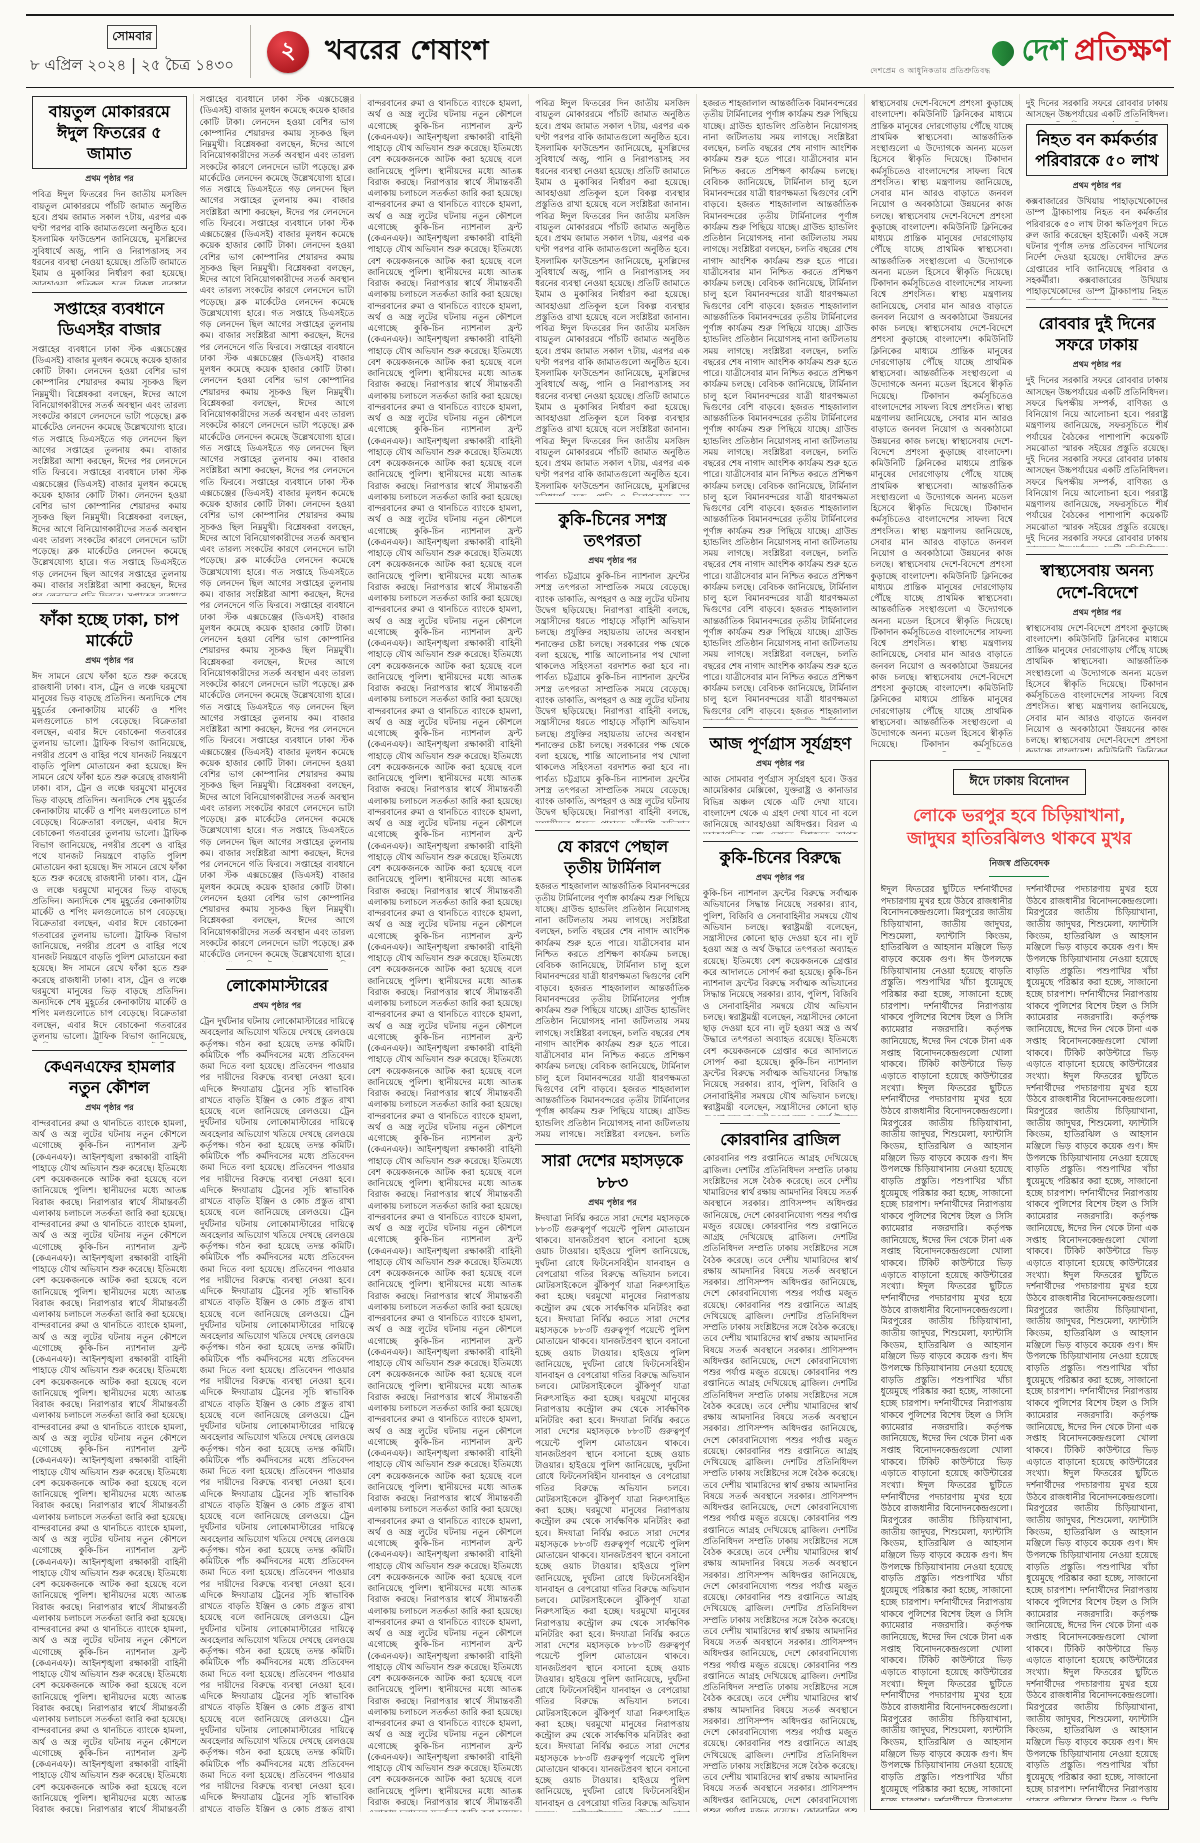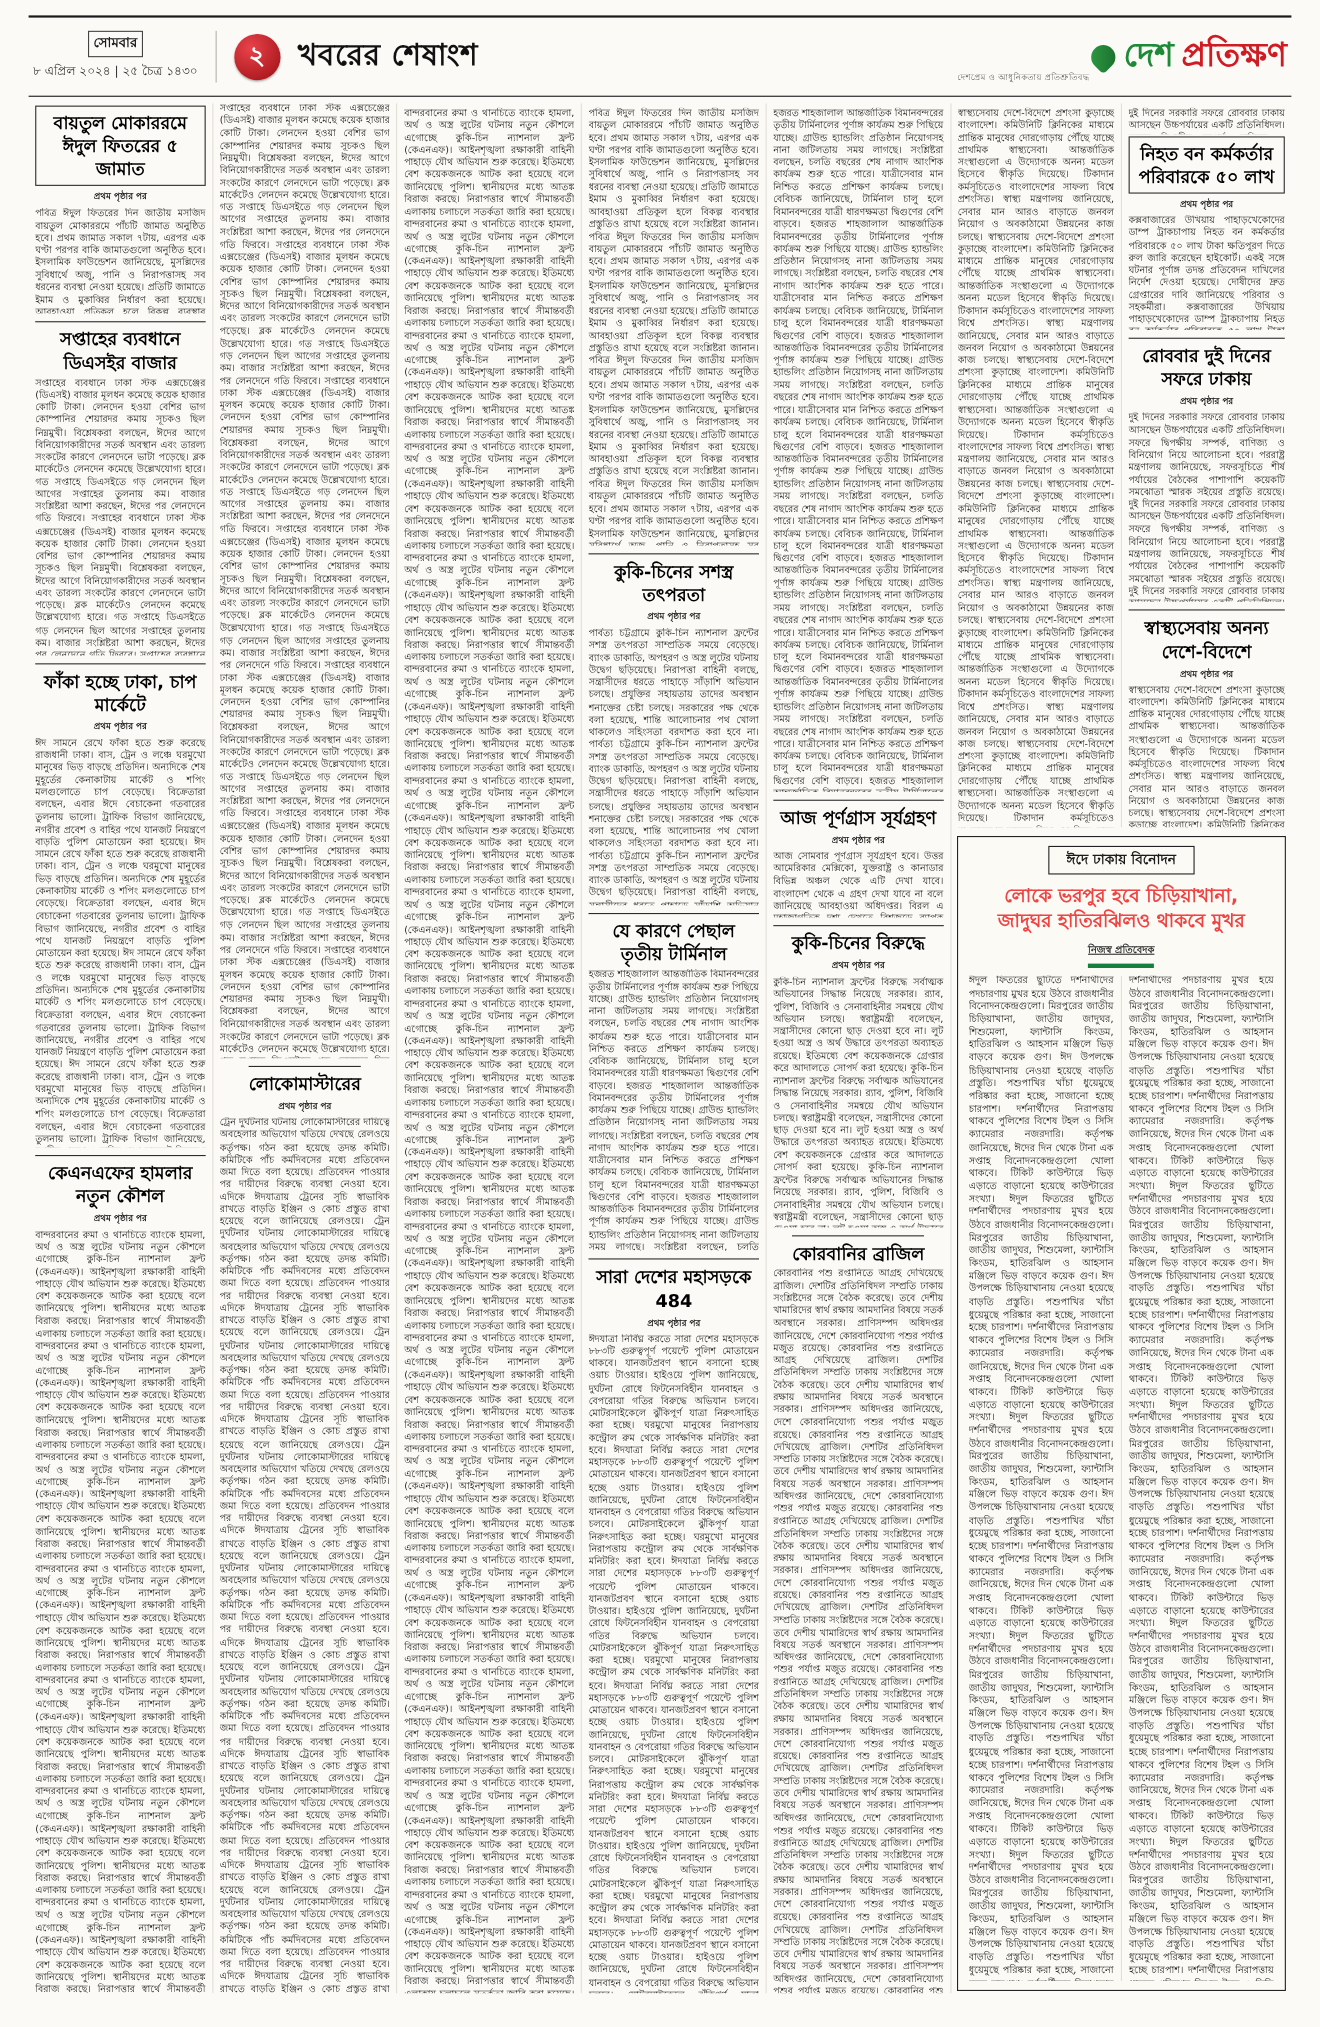--- a/index.html
+++ b/index.html
@@ -10,21 +10,21 @@
     display:flex;flex-direction:column;
   }
   
   .header{
     border-top:2.5px solid #1a1a1a;border-bottom:1.5px solid #1a1a1a;
     display:flex;align-items:center;gap:16px;padding:7px 4px 7px;height:74px;box-sizing:border-box;
   }
   .hdr-left{display:flex;flex-direction:column;align-items:center;gap:4px;
     border-right:1px solid #b5b2a8;padding-right:16px;}
   .day-box{border:1px solid #444;padding:1px 4px;font-weight:bold;font-size:12px;}
-  .date-line{font-size:11px;color:#333;white-space:nowrap;}
+  .date-line{font-size:15px;color:#333;white-space:nowrap;}
   .page-badge{
     width:42px;height:42px;border-radius:50%;
     background:radial-gradient(circle at 35% 30%, #e8434a, #9c0d13);
     color:#fff;display:flex;align-items:center;justify-content:center;
     font-size:23px;font-weight:bold;flex:0 0 auto;box-shadow:0 1px 2px rgba(0,0,0,.35);
   }
   .section-title{font-size:27px;font-weight:bold;letter-spacing:.5px;color:#111;}
   .masthead{margin-left:auto;text-align:right;display:flex;flex-direction:row;align-items:flex-end;gap:2px;}
   .mh-tagline{font-size:7.5px;color:#666;letter-spacing:.4px;}
   .mh-name{display:flex;align-items:center;gap:7px;}
@@ -65,21 +65,21 @@
   .ent-banner{
     align-self:center;border:1px solid #222;padding:2px 16px;
     font-weight:bold;font-size:12.5px;flex:0 0 auto;
   }
   .ent-headline{
     text-align:center;font-size:17px;font-weight:bold;line-height:1.38;
     margin:9px 6px 5px;color:#ef4444;flex:0 0 auto;
   }
   .ent-byline{
     text-align:center;font-size:9px;font-weight:bold;color:#333;
-    border-bottom:4px solid #15803d;padding-bottom:5px;margin:0 30px 7px;flex:0 0 auto;text-decoration:underline;
+    border-bottom:1px solid #15803d;padding-bottom:5px;margin:0 30px 7px;flex:0 0 auto;
   }
   .ent-body{
     flex:1 1 auto;min-height:0;overflow:hidden;
     column-count:2;column-gap:14px;column-rule:1px solid #e2dfd4;
     font-size:8.8px;line-height:1.33;text-align:justify;color:#262626;
   }
 </style>
 </head>
 <body>
 
@@ -144,21 +144,21 @@
       <section class="article">
         <h2 class="hl">কুকি-চিনের সশস্ত্র তৎপরতা</h2>
         <div class="cont">প্রথম পৃষ্ঠার পর</div>
         <div class="body" style="height:252px">পার্বত্য চট্টগ্রামে কুকি-চিন ন্যাশনাল ফ্রন্টের সশস্ত্র তৎপরতা সাম্প্রতিক সময়ে বেড়েছে। ব্যাংক ডাকাতি, অপহরণ ও অস্ত্র লুটের ঘটনায় উদ্বেগ ছড়িয়েছে।  নিরাপত্তা বাহিনী বলছে, সন্ত্রাসীদের ধরতে পাহাড়ে সাঁড়াশি অভিযান চলছে। প্রযুক্তির সহায়তায় তাদের অবস্থান শনাক্তের চেষ্টা চলছে।  সরকারের পক্ষ থেকে বলা হয়েছে, শান্তি আলোচনার পথ খোলা থাকলেও সহিংসতা বরদাশত করা হবে না। পার্বত্য চট্টগ্রামে কুকি-চিন ন্যাশনাল ফ্রন্টের সশস্ত্র তৎপরতা সাম্প্রতিক সময়ে বেড়েছে। ব্যাংক ডাকাতি, অপহরণ ও অস্ত্র লুটের ঘটনায় উদ্বেগ ছড়িয়েছে।  নিরাপত্তা বাহিনী বলছে, সন্ত্রাসীদের ধরতে পাহাড়ে সাঁড়াশি অভিযান চলছে। প্রযুক্তির সহায়তায় তাদের অবস্থান শনাক্তের চেষ্টা চলছে।  সরকারের পক্ষ থেকে বলা হয়েছে, শান্তি আলোচনার পথ খোলা থাকলেও সহিংসতা বরদাশত করা হবে না। পার্বত্য চট্টগ্রামে কুকি-চিন ন্যাশনাল ফ্রন্টের সশস্ত্র তৎপরতা সাম্প্রতিক সময়ে বেড়েছে। ব্যাংক ডাকাতি, অপহরণ ও অস্ত্র লুটের ঘটনায় উদ্বেগ ছড়িয়েছে।  নিরাপত্তা বাহিনী বলছে, সন্ত্রাসীদের ধরতে পাহাড়ে সাঁড়াশি অভিযান চলছে। প্রযুক্তির সহায়তায় তাদের অবস্থান শনাক্তের চেষ্টা চলছে।  সরকারের পক্ষ থেকে বলা হয়েছে, শান্তি আলোচনার পথ খোলা থাকলেও সহিংসতা বরদাশত করা হবে না। পার্বত্য চট্টগ্রামে কুকি-চিন ন্যাশনাল ফ্রন্টের সশস্ত্র তৎপরতা সাম্প্রতিক সময়ে বেড়েছে। ব্যাংক ডাকাতি, অপহরণ ও অস্ত্র লুটের ঘটনায় উদ্বেগ ছড়িয়েছে।  নিরাপত্তা বাহিনী বলছে, সন্ত্রাসীদের ধরতে পাহাড়ে সাঁড়াশি অভিযান চলছে। প্রযুক্তির সহায়তায় তাদের অবস্থান শনাক্তের চেষ্টা চলছে।  সরকারের পক্ষ থেকে বলা হয়েছে, শান্তি আলোচনার পথ খোলা থাকলেও সহিংসতা বরদাশত করা হবে না।</div>
       </section>
       <section class="article">
         <h2 class="hl">যে কারণে পেছাল তৃতীয় টার্মিনাল</h2>
         <div class="body" style="height:256px">হজরত শাহজালাল আন্তর্জাতিক বিমানবন্দরের তৃতীয় টার্মিনালের পূর্ণাঙ্গ কার্যক্রম শুরু পিছিয়ে যাচ্ছে। গ্রাউন্ড হ্যান্ডলিং প্রতিষ্ঠান নিয়োগসহ নানা জটিলতায় সময় লাগছে।  সংশ্লিষ্টরা বলছেন, চলতি বছরের শেষ নাগাদ আংশিক কার্যক্রম শুরু হতে পারে। যাত্রীসেবার মান নিশ্চিত করতে প্রশিক্ষণ কার্যক্রম চলছে।  বেবিচক জানিয়েছে, টার্মিনাল চালু হলে বিমানবন্দরের যাত্রী ধারণক্ষমতা দ্বিগুণের বেশি বাড়বে। হজরত শাহজালাল আন্তর্জাতিক বিমানবন্দরের তৃতীয় টার্মিনালের পূর্ণাঙ্গ কার্যক্রম শুরু পিছিয়ে যাচ্ছে। গ্রাউন্ড হ্যান্ডলিং প্রতিষ্ঠান নিয়োগসহ নানা জটিলতায় সময় লাগছে।  সংশ্লিষ্টরা বলছেন, চলতি বছরের শেষ নাগাদ আংশিক কার্যক্রম শুরু হতে পারে। যাত্রীসেবার মান নিশ্চিত করতে প্রশিক্ষণ কার্যক্রম চলছে।  বেবিচক জানিয়েছে, টার্মিনাল চালু হলে বিমানবন্দরের যাত্রী ধারণক্ষমতা দ্বিগুণের বেশি বাড়বে। হজরত শাহজালাল আন্তর্জাতিক বিমানবন্দরের তৃতীয় টার্মিনালের পূর্ণাঙ্গ কার্যক্রম শুরু পিছিয়ে যাচ্ছে। গ্রাউন্ড হ্যান্ডলিং প্রতিষ্ঠান নিয়োগসহ নানা জটিলতায় সময় লাগছে।  সংশ্লিষ্টরা বলছেন, চলতি বছরের শেষ নাগাদ আংশিক কার্যক্রম শুরু হতে পারে। যাত্রীসেবার মান নিশ্চিত করতে প্রশিক্ষণ কার্যক্রম চলছে।  বেবিচক জানিয়েছে, টার্মিনাল চালু হলে বিমানবন্দরের যাত্রী ধারণক্ষমতা দ্বিগুণের বেশি বাড়বে। হজরত শাহজালাল আন্তর্জাতিক বিমানবন্দরের তৃতীয় টার্মিনালের পূর্ণাঙ্গ কার্যক্রম শুরু পিছিয়ে যাচ্ছে। গ্রাউন্ড হ্যান্ডলিং প্রতিষ্ঠান নিয়োগসহ নানা জটিলতায় সময় লাগছে।  সংশ্লিষ্টরা বলছেন, চলতি বছরের শেষ নাগাদ আংশিক কার্যক্রম শুরু হতে পারে। যাত্রীসেবার মান নিশ্চিত করতে প্রশিক্ষণ কার্যক্রম চলছে।  বেবিচক জানিয়েছে, টার্মিনাল চালু হলে বিমানবন্দরের যাত্রী ধারণক্ষমতা দ্বিগুণের বেশি বাড়বে।</div>
       </section>
       <section class="article grow">
-        <h2 class="hl">সারা দেশের মহাসড়কে 484</h2>
+        <h2 class="hl">সারা দেশের মহাসড়কে ৮৮৩</h2>
         <div class="cont">প্রথম পৃষ্ঠার পর</div>
         <div class="body grow">ঈদযাত্রা নির্বিঘ্ন করতে সারা দেশের মহাসড়কে ৮৮৩টি গুরুত্বপূর্ণ পয়েন্টে পুলিশ মোতায়েন থাকবে। যানজটপ্রবণ স্থানে বসানো হচ্ছে ওয়াচ টাওয়ার।  হাইওয়ে পুলিশ জানিয়েছে, দুর্ঘটনা রোধে ফিটনেসবিহীন যানবাহন ও বেপরোয়া গতির বিরুদ্ধে অভিযান চলবে। মোটরসাইকেলে ঝুঁকিপূর্ণ যাত্রা নিরুৎসাহিত করা হচ্ছে।  ঘরমুখো মানুষের নিরাপত্তায় কন্ট্রোল রুম থেকে সার্বক্ষণিক মনিটরিং করা হবে। ঈদযাত্রা নির্বিঘ্ন করতে সারা দেশের মহাসড়কে ৮৮৩টি গুরুত্বপূর্ণ পয়েন্টে পুলিশ মোতায়েন থাকবে। যানজটপ্রবণ স্থানে বসানো হচ্ছে ওয়াচ টাওয়ার।  হাইওয়ে পুলিশ জানিয়েছে, দুর্ঘটনা রোধে ফিটনেসবিহীন যানবাহন ও বেপরোয়া গতির বিরুদ্ধে অভিযান চলবে। মোটরসাইকেলে ঝুঁকিপূর্ণ যাত্রা নিরুৎসাহিত করা হচ্ছে।  ঘরমুখো মানুষের নিরাপত্তায় কন্ট্রোল রুম থেকে সার্বক্ষণিক মনিটরিং করা হবে। ঈদযাত্রা নির্বিঘ্ন করতে সারা দেশের মহাসড়কে ৮৮৩টি গুরুত্বপূর্ণ পয়েন্টে পুলিশ মোতায়েন থাকবে। যানজটপ্রবণ স্থানে বসানো হচ্ছে ওয়াচ টাওয়ার।  হাইওয়ে পুলিশ জানিয়েছে, দুর্ঘটনা রোধে ফিটনেসবিহীন যানবাহন ও বেপরোয়া গতির বিরুদ্ধে অভিযান চলবে। মোটরসাইকেলে ঝুঁকিপূর্ণ যাত্রা নিরুৎসাহিত করা হচ্ছে।  ঘরমুখো মানুষের নিরাপত্তায় কন্ট্রোল রুম থেকে সার্বক্ষণিক মনিটরিং করা হবে। ঈদযাত্রা নির্বিঘ্ন করতে সারা দেশের মহাসড়কে ৮৮৩টি গুরুত্বপূর্ণ পয়েন্টে পুলিশ মোতায়েন থাকবে। যানজটপ্রবণ স্থানে বসানো হচ্ছে ওয়াচ টাওয়ার।  হাইওয়ে পুলিশ জানিয়েছে, দুর্ঘটনা রোধে ফিটনেসবিহীন যানবাহন ও বেপরোয়া গতির বিরুদ্ধে অভিযান চলবে। মোটরসাইকেলে ঝুঁকিপূর্ণ যাত্রা নিরুৎসাহিত করা হচ্ছে।  ঘরমুখো মানুষের নিরাপত্তায় কন্ট্রোল রুম থেকে সার্বক্ষণিক মনিটরিং করা হবে। ঈদযাত্রা নির্বিঘ্ন করতে সারা দেশের মহাসড়কে ৮৮৩টি গুরুত্বপূর্ণ পয়েন্টে পুলিশ মোতায়েন থাকবে। যানজটপ্রবণ স্থানে বসানো হচ্ছে ওয়াচ টাওয়ার।  হাইওয়ে পুলিশ জানিয়েছে, দুর্ঘটনা রোধে ফিটনেসবিহীন যানবাহন ও বেপরোয়া গতির বিরুদ্ধে অভিযান চলবে। মোটরসাইকেলে ঝুঁকিপূর্ণ যাত্রা নিরুৎসাহিত করা হচ্ছে।  ঘরমুখো মানুষের নিরাপত্তায় কন্ট্রোল রুম থেকে সার্বক্ষণিক মনিটরিং করা হবে। ঈদযাত্রা নির্বিঘ্ন করতে সারা দেশের মহাসড়কে ৮৮৩টি গুরুত্বপূর্ণ পয়েন্টে পুলিশ মোতায়েন থাকবে। যানজটপ্রবণ স্থানে বসানো হচ্ছে ওয়াচ টাওয়ার।  হাইওয়ে পুলিশ জানিয়েছে, দুর্ঘটনা রোধে ফিটনেসবিহীন যানবাহন ও বেপরোয়া গতির বিরুদ্ধে অভিযান চলবে। মোটরসাইকেলে ঝুঁকিপূর্ণ যাত্রা নিরুৎসাহিত করা হচ্ছে।  ঘরমুখো মানুষের নিরাপত্তায় কন্ট্রোল রুম থেকে সার্বক্ষণিক মনিটরিং করা হবে। ঈদযাত্রা নির্বিঘ্ন করতে সারা দেশের মহাসড়কে ৮৮৩টি গুরুত্বপূর্ণ পয়েন্টে পুলিশ মোতায়েন থাকবে। যানজটপ্রবণ স্থানে বসানো হচ্ছে ওয়াচ টাওয়ার।  হাইওয়ে পুলিশ জানিয়েছে, দুর্ঘটনা রোধে ফিটনেসবিহীন যানবাহন ও বেপরোয়া গতির বিরুদ্ধে অভিযান চলবে। মোটরসাইকেলে ঝুঁকিপূর্ণ যাত্রা নিরুৎসাহিত করা হচ্ছে।  ঘরমুখো মানুষের নিরাপত্তায় কন্ট্রোল রুম থেকে সার্বক্ষণিক মনিটরিং করা হবে। ঈদযাত্রা নির্বিঘ্ন করতে সারা দেশের মহাসড়কে ৮৮৩টি গুরুত্বপূর্ণ পয়েন্টে পুলিশ মোতায়েন থাকবে। যানজটপ্রবণ স্থানে বসানো হচ্ছে ওয়াচ টাওয়ার।  হাইওয়ে পুলিশ জানিয়েছে, দুর্ঘটনা রোধে ফিটনেসবিহীন যানবাহন ও বেপরোয়া গতির বিরুদ্ধে অভিযান চলবে। মোটরসাইকেলে ঝুঁকিপূর্ণ যাত্রা নিরুৎসাহিত করা হচ্ছে।  ঘরমুখো মানুষের নিরাপত্তায় কন্ট্রোল রুম থেকে সার্বক্ষণিক মনিটরিং করা হবে। ঈদযাত্রা নির্বিঘ্ন করতে সারা দেশের মহাসড়কে ৮৮৩টি গুরুত্বপূর্ণ পয়েন্টে পুলিশ মোতায়েন থাকবে। যানজটপ্রবণ স্থানে বসানো হচ্ছে ওয়াচ টাওয়ার।  হাইওয়ে পুলিশ জানিয়েছে, দুর্ঘটনা রোধে ফিটনেসবিহীন যানবাহন ও বেপরোয়া গতির বিরুদ্ধে অভিযান চলবে। মোটরসাইকেলে ঝুঁকিপূর্ণ যাত্রা নিরুৎসাহিত করা হচ্ছে।  ঘরমুখো মানুষের নিরাপত্তায় কন্ট্রোল রুম থেকে সার্বক্ষণিক মনিটরিং করা হবে।</div>
       </section>
     </div>
 
     <div class="col">
       <div class="body" style="height:622px;margin-top:4px">হজরত শাহজালাল আন্তর্জাতিক বিমানবন্দরের তৃতীয় টার্মিনালের পূর্ণাঙ্গ কার্যক্রম শুরু পিছিয়ে যাচ্ছে। গ্রাউন্ড হ্যান্ডলিং প্রতিষ্ঠান নিয়োগসহ নানা জটিলতায় সময় লাগছে।  সংশ্লিষ্টরা বলছেন, চলতি বছরের শেষ নাগাদ আংশিক কার্যক্রম শুরু হতে পারে। যাত্রীসেবার মান নিশ্চিত করতে প্রশিক্ষণ কার্যক্রম চলছে।  বেবিচক জানিয়েছে, টার্মিনাল চালু হলে বিমানবন্দরের যাত্রী ধারণক্ষমতা দ্বিগুণের বেশি বাড়বে। হজরত শাহজালাল আন্তর্জাতিক বিমানবন্দরের তৃতীয় টার্মিনালের পূর্ণাঙ্গ কার্যক্রম শুরু পিছিয়ে যাচ্ছে। গ্রাউন্ড হ্যান্ডলিং প্রতিষ্ঠান নিয়োগসহ নানা জটিলতায় সময় লাগছে।  সংশ্লিষ্টরা বলছেন, চলতি বছরের শেষ নাগাদ আংশিক কার্যক্রম শুরু হতে পারে। যাত্রীসেবার মান নিশ্চিত করতে প্রশিক্ষণ কার্যক্রম চলছে।  বেবিচক জানিয়েছে, টার্মিনাল চালু হলে বিমানবন্দরের যাত্রী ধারণক্ষমতা দ্বিগুণের বেশি বাড়বে। হজরত শাহজালাল আন্তর্জাতিক বিমানবন্দরের তৃতীয় টার্মিনালের পূর্ণাঙ্গ কার্যক্রম শুরু পিছিয়ে যাচ্ছে। গ্রাউন্ড হ্যান্ডলিং প্রতিষ্ঠান নিয়োগসহ নানা জটিলতায় সময় লাগছে।  সংশ্লিষ্টরা বলছেন, চলতি বছরের শেষ নাগাদ আংশিক কার্যক্রম শুরু হতে পারে। যাত্রীসেবার মান নিশ্চিত করতে প্রশিক্ষণ কার্যক্রম চলছে।  বেবিচক জানিয়েছে, টার্মিনাল চালু হলে বিমানবন্দরের যাত্রী ধারণক্ষমতা দ্বিগুণের বেশি বাড়বে। হজরত শাহজালাল আন্তর্জাতিক বিমানবন্দরের তৃতীয় টার্মিনালের পূর্ণাঙ্গ কার্যক্রম শুরু পিছিয়ে যাচ্ছে। গ্রাউন্ড হ্যান্ডলিং প্রতিষ্ঠান নিয়োগসহ নানা জটিলতায় সময় লাগছে।  সংশ্লিষ্টরা বলছেন, চলতি বছরের শেষ নাগাদ আংশিক কার্যক্রম শুরু হতে পারে। যাত্রীসেবার মান নিশ্চিত করতে প্রশিক্ষণ কার্যক্রম চলছে।  বেবিচক জানিয়েছে, টার্মিনাল চালু হলে বিমানবন্দরের যাত্রী ধারণক্ষমতা দ্বিগুণের বেশি বাড়বে। হজরত শাহজালাল আন্তর্জাতিক বিমানবন্দরের তৃতীয় টার্মিনালের পূর্ণাঙ্গ কার্যক্রম শুরু পিছিয়ে যাচ্ছে। গ্রাউন্ড হ্যান্ডলিং প্রতিষ্ঠান নিয়োগসহ নানা জটিলতায় সময় লাগছে।  সংশ্লিষ্টরা বলছেন, চলতি বছরের শেষ নাগাদ আংশিক কার্যক্রম শুরু হতে পারে। যাত্রীসেবার মান নিশ্চিত করতে প্রশিক্ষণ কার্যক্রম চলছে।  বেবিচক জানিয়েছে, টার্মিনাল চালু হলে বিমানবন্দরের যাত্রী ধারণক্ষমতা দ্বিগুণের বেশি বাড়বে। হজরত শাহজালাল আন্তর্জাতিক বিমানবন্দরের তৃতীয় টার্মিনালের পূর্ণাঙ্গ কার্যক্রম শুরু পিছিয়ে যাচ্ছে। গ্রাউন্ড হ্যান্ডলিং প্রতিষ্ঠান নিয়োগসহ নানা জটিলতায় সময় লাগছে।  সংশ্লিষ্টরা বলছেন, চলতি বছরের শেষ নাগাদ আংশিক কার্যক্রম শুরু হতে পারে। যাত্রীসেবার মান নিশ্চিত করতে প্রশিক্ষণ কার্যক্রম চলছে।  বেবিচক জানিয়েছে, টার্মিনাল চালু হলে বিমানবন্দরের যাত্রী ধারণক্ষমতা দ্বিগুণের বেশি বাড়বে। হজরত শাহজালাল আন্তর্জাতিক বিমানবন্দরের তৃতীয় টার্মিনালের পূর্ণাঙ্গ কার্যক্রম শুরু পিছিয়ে যাচ্ছে। গ্রাউন্ড হ্যান্ডলিং প্রতিষ্ঠান নিয়োগসহ নানা জটিলতায় সময় লাগছে।  সংশ্লিষ্টরা বলছেন, চলতি বছরের শেষ নাগাদ আংশিক কার্যক্রম শুরু হতে পারে। যাত্রীসেবার মান নিশ্চিত করতে প্রশিক্ষণ কার্যক্রম চলছে।  বেবিচক জানিয়েছে, টার্মিনাল চালু হলে বিমানবন্দরের যাত্রী ধারণক্ষমতা দ্বিগুণের বেশি বাড়বে। হজরত শাহজালাল আন্তর্জাতিক বিমানবন্দরের তৃতীয় টার্মিনালের পূর্ণাঙ্গ কার্যক্রম শুরু পিছিয়ে যাচ্ছে। গ্রাউন্ড হ্যান্ডলিং প্রতিষ্ঠান নিয়োগসহ নানা জটিলতায় সময় লাগছে।  সংশ্লিষ্টরা বলছেন, চলতি বছরের শেষ নাগাদ আংশিক কার্যক্রম শুরু হতে পারে। যাত্রীসেবার মান নিশ্চিত করতে প্রশিক্ষণ কার্যক্রম চলছে।  বেবিচক জানিয়েছে, টার্মিনাল চালু হলে বিমানবন্দরের যাত্রী ধারণক্ষমতা দ্বিগুণের বেশি বাড়বে।</div>
       <section class="article">
         <h2 class="hl">আজ পূর্ণগ্রাস সূর্যগ্রহণ</h2>
         <div class="cont">প্রথম পৃষ্ঠার পর</div>

